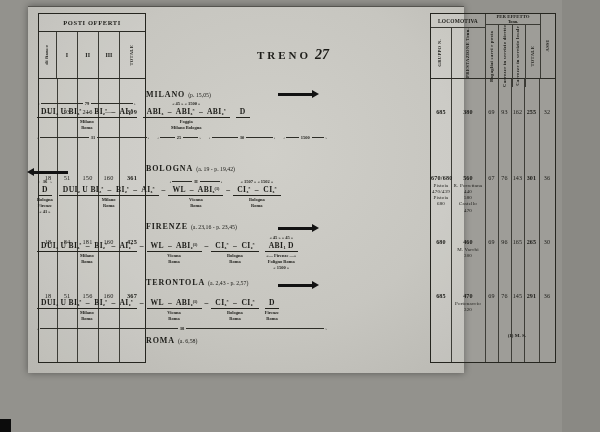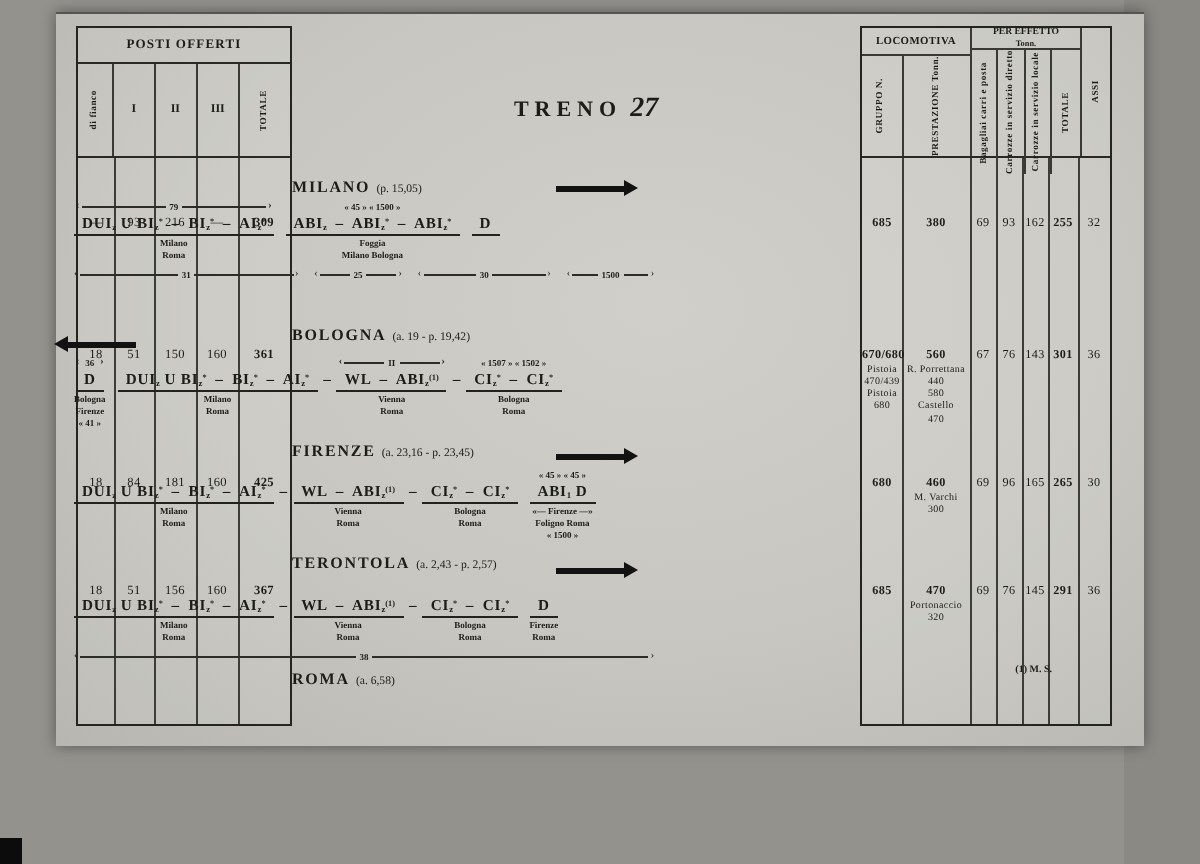--- a/index.html
+++ b/index.html
@@ -5,21 +5,21 @@
   html,body{margin:0;padding:0;}
   body{
     width:600px;height:432px;overflow:hidden;
     background:#93928d;
     font-family:"Liberation Serif", serif;
     color:#1c1c18;
     position:relative;
   }
   .page{position:absolute;inset:0;}
   .paper{
-    position:absolute;left:28px;top:6px;width:544px;height:366px;
+    position:absolute;left:28px;top:6px;width:436px;height:366px;
     background:radial-gradient(ellipse at 55% 40%, #d0cfc9 0%, #c7c6c0 55%, #b7b6b0 100%);
     box-shadow:0 0 7px rgba(0,0,0,.4);
     border-top:1px solid #55544f;
   }
   .corner-mark{position:absolute;left:0;bottom:0;width:11px;height:13px;background:#0c0c0c;}
   .edge-shade{position:absolute;right:0;top:0;width:38px;height:432px;background:rgba(0,0,0,.06);}
 
   
   .doc-title{position:absolute;left:200px;top:38px;width:130px;text-align:center;white-space:nowrap;}
   .doc-title .word{font-weight:bold;font-size:11px;letter-spacing:3px;}

